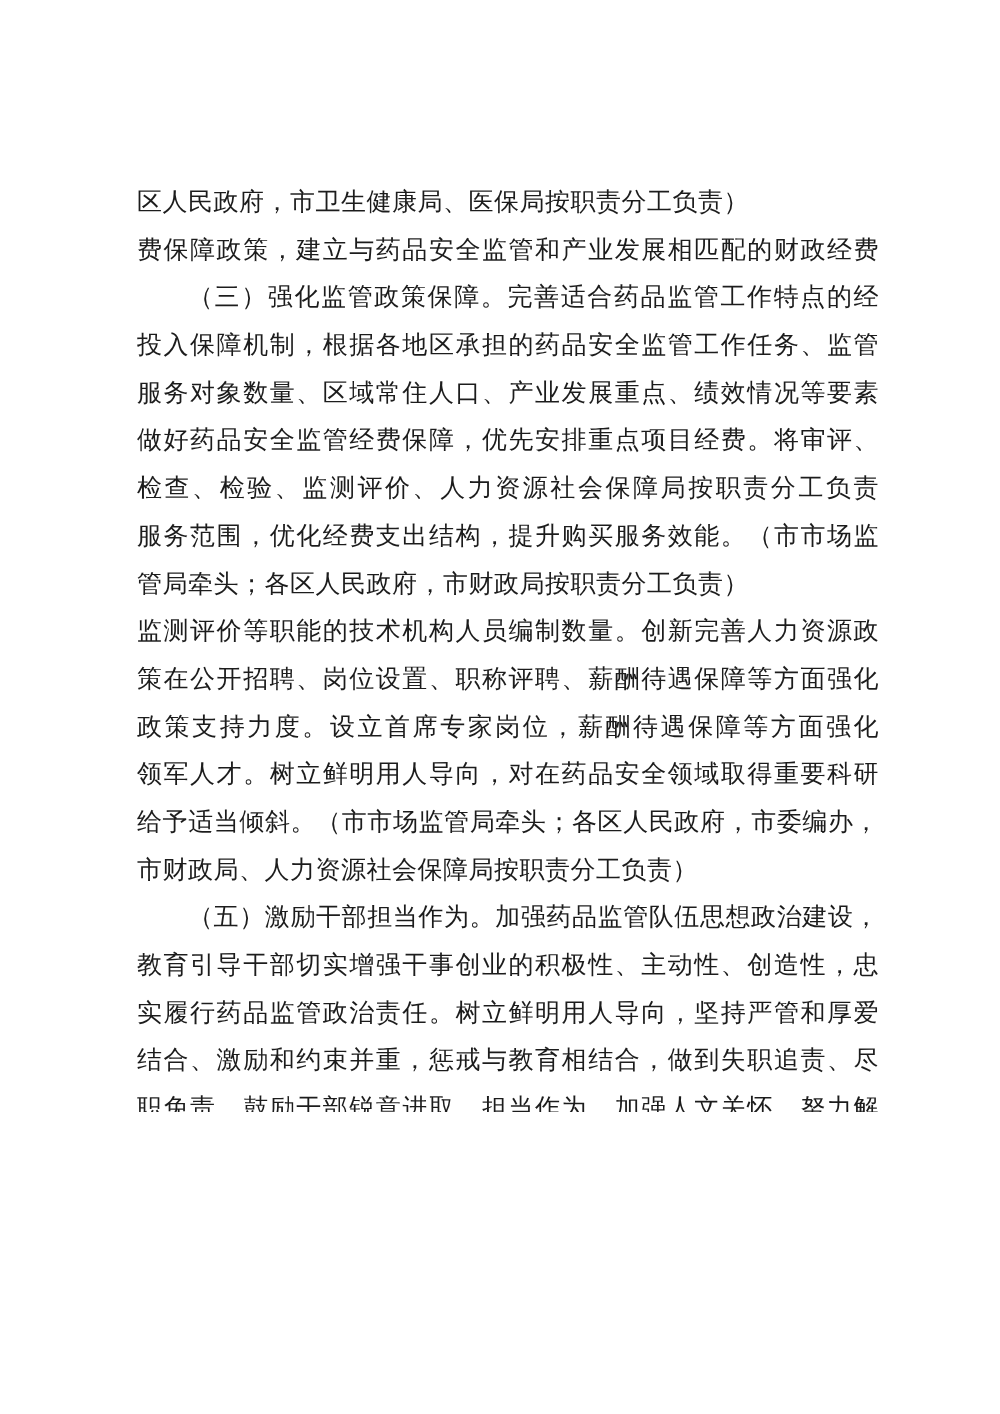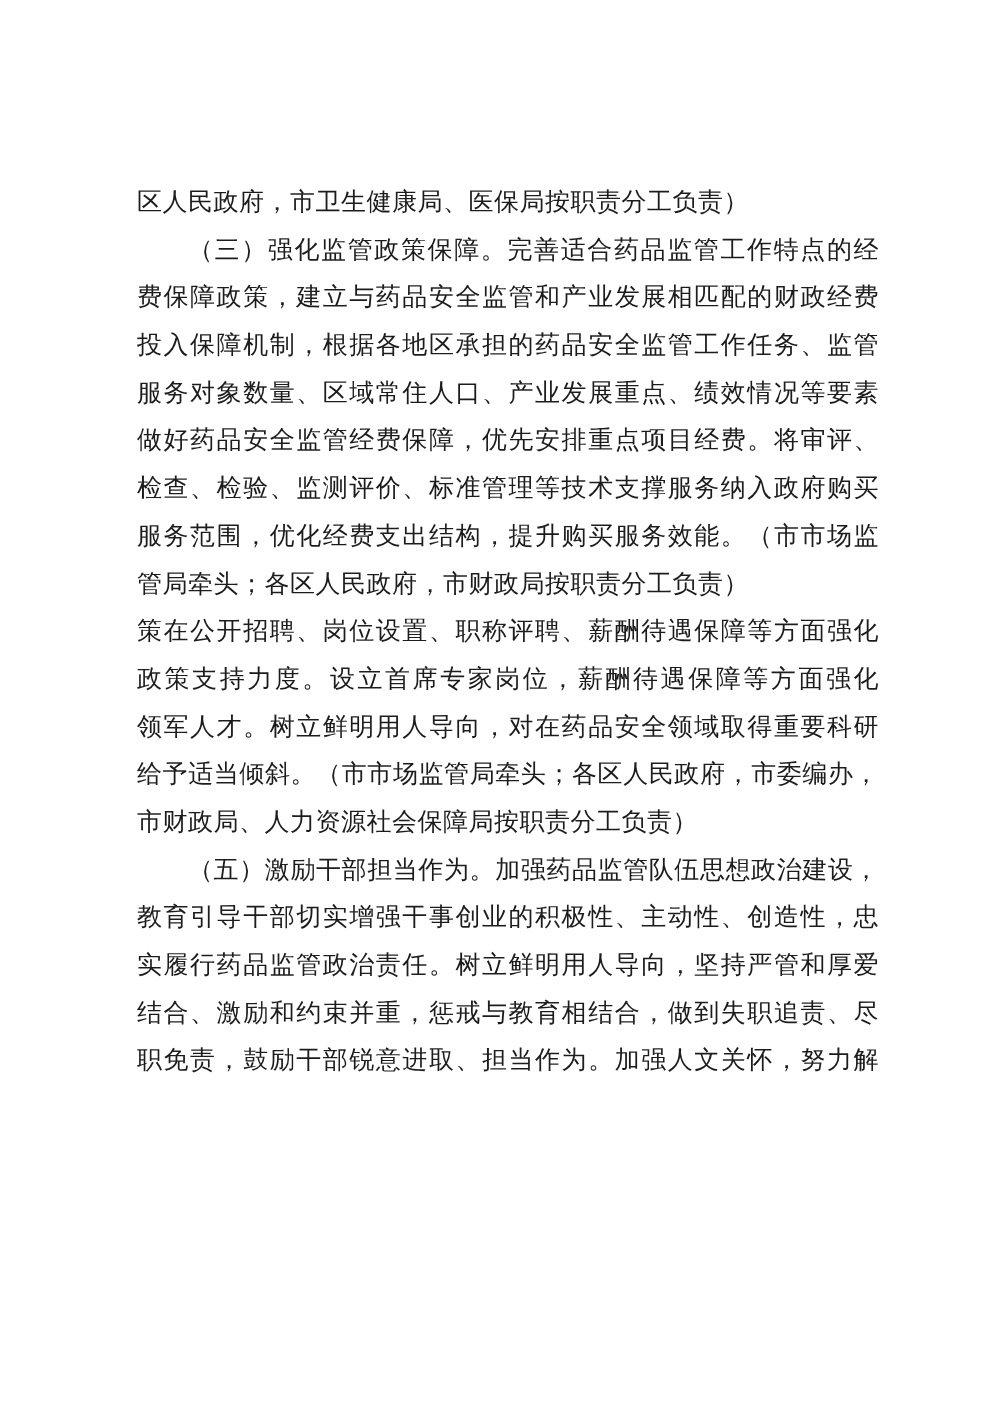--- a/index.html
+++ b/index.html
@@ -54,31 +54,32 @@
 <body>
 
 <div class="page">
   <div class="content">
 
     <div class="para">
       <div class="line last">区人民政府，市卫生健康局、医保局按职责分工负责）</div>
     </div>
 
     <div class="para">
+      <div class="line fill">费保障政策，建立与药品安全监管和产业发展相匹配的财政经费</div>
       <div class="line fill indent">（三）强化监管政策保障。完善适合药品监管工作特点的经</div>
-      <div class="line fill">费保障政策，建立与药品安全监管和产业发展相匹配的财政经费</div>
       <div class="line fill">投入保障机制，根据各地区承担的药品安全监管工作任务、监管</div>
       <div class="line fill">服务对象数量、区域常住人口、产业发展重点、绩效情况等要素</div>
       <div class="line fill">做好药品安全监管经费保障，优先安排重点项目经费。将审评、</div>
-      <div class="line fill">检查、检验、监测评价、标准管理等技术支撑服务纳入政府购买</div>
+      <div class="line fill">检查、检验、监测评价、人力资源社会保障局按职责分工负责</div>
       <div class="line fill">服务范围，优化经费支出结构，提升购买服务效能。（市市场监</div>
       <div class="line last">管局牵头；各区人民政府，市财政局按职责分工负责）</div>
     </div>
 
     <div class="para">
+      <div class="line fill">监测评价等职能的技术机构人员编制数量。创新完善人力资源政</div>
       <div class="line fill">策在公开招聘、岗位设置、职称评聘、薪酬待遇保障等方面强化</div>
       <div class="line fill">政策支持力度。设立首席专家岗位，薪酬待遇保障等方面强化</div>
       <div class="line fill">领军人才。树立鲜明用人导向，对在药品安全领域取得重要科研</div>
       <div class="line fill">给予适当倾斜。（市市场监管局牵头；各区人民政府，市委编办，</div>
       <div class="line last">市财政局、人力资源社会保障局按职责分工负责）</div>
     </div>
 
     <div class="para">
       <div class="line fill indent">（五）激励干部担当作为。加强药品监管队伍思想政治建设，</div>
       <div class="line fill">教育引导干部切实增强干事创业的积极性、主动性、创造性，忠</div>

